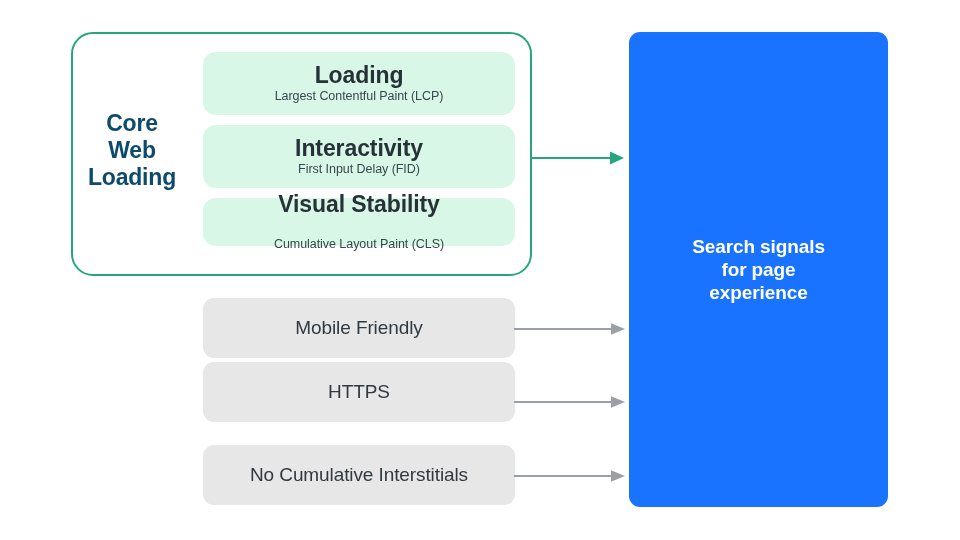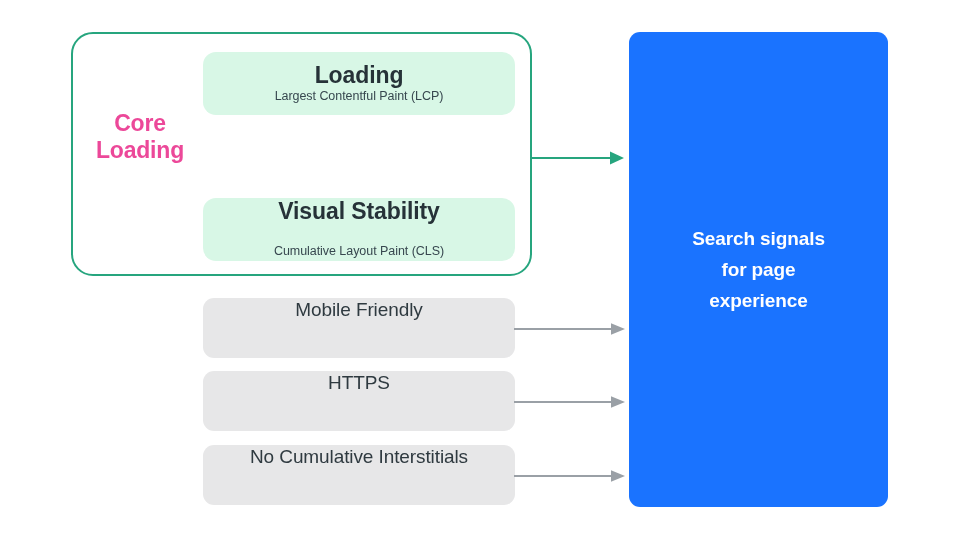--- a/index.html
+++ b/index.html
@@ -27,25 +27,25 @@
     top: 32px;
     width: 461px;
     height: 244px;
     box-sizing: border-box;
     border: 2px solid #26A57E;
     border-radius: 22px;
     background: transparent;
   }
   .cwv-label {
     position: absolute;
-    left: 92px;
+    left: 84px;
     top: 110px;
     width: 96px;
     text-align: center;
-    color: #ec4899;
+    color: #0c4a6e;
     font-weight: bold;
     font-size: 23px;
     line-height: 27px;
     letter-spacing: -0.2px;
   }
 
   
   .metric-box {
     position: absolute;
     left: 203px;
@@ -75,21 +75,21 @@
 
   
   .signal-box {
     position: absolute;
     left: 203px;
     width: 312px;
     height: 60px;
     background: #E7E7E8;
     border-radius: 11px;
     display: flex;
-    align-items: flex-start;
+    align-items: center;
     justify-content: center;
     box-sizing: border-box;
   }
   .signal-label {
     color: #2F3A40;
     font-size: 19px;
     line-height: 24px;
     letter-spacing: -0.1px;
   }
 
@@ -103,21 +103,21 @@
     background: #1A73FF;
     border-radius: 11px;
     display: flex;
     align-items: center;
     justify-content: center;
   }
   .outcome-text {
     color: #ffffff;
     font-size: 19px;
     font-weight: bold;
-    line-height: 31px;
+    line-height: 23px;
     text-align: center;
     letter-spacing: -0.1px;
     white-space: pre-line;
     padding: 0 18px;
   }
 
   
   .arrow-svg {
     position: absolute;
     overflow: visible;
@@ -125,39 +125,44 @@
 </style>
 </head>
 <body>
 
 <div id="canvas">
 
   <div class="cwv-panel"></div>
 
   <div class="cwv-label">
     <div><span>Core</span></div>
+    <div><span>Web</span></div>
     <div><span>Loading</span></div>
   </div>
 
   <div class="metric-box" style="top:52px; height:63px;">
     <div class="metric-title">Loading</div>
     <div class="metric-sub">Largest Contentful Paint (LCP)</div>
   </div>
 
+  <div class="metric-box" style="top:125px; height:63px;">
+    <div class="metric-title">Interactivity</div>
+    <div class="metric-sub">First Input Delay (FID)</div>
+  </div>
 
-  <div class="metric-box" style="top:198px; height:63px;gap:19px;">
+  <div class="metric-box" style="top:198px; height:48px;gap:19px;">
     <div class="metric-title">Visual Stability</div>
     <div class="metric-sub">Cumulative Layout Paint (CLS)</div>
   </div>
 
   <div class="signal-box" style="top:298px;">
     <div class="signal-label">Mobile Friendly</div>
   </div>
 
-  <div class="signal-box" style="top:371px;">
+  <div class="signal-box" style="top:362px;">
     <div class="signal-label">HTTPS</div>
   </div>
 
   <div class="signal-box" style="top:445px;">
     <div class="signal-label">No Cumulative Interstitials</div>
   </div>
 
   <svg class="arrow-svg" style="left:530px; top:147px; width:95px; height:22px;" viewBox="0 0 95 22">
     <line x1="0" y1="11" x2="82" y2="11" stroke="#26A57E" stroke-width="2.2"></line>
     <polygon points="80,4.6 94,11 80,17.4" fill="#26A57E"></polygon>

